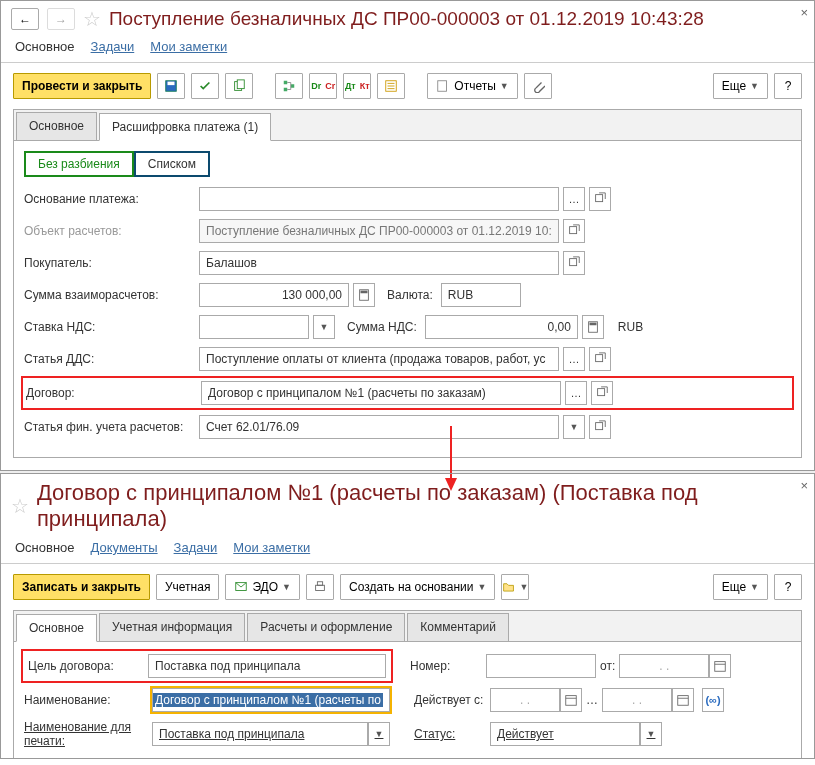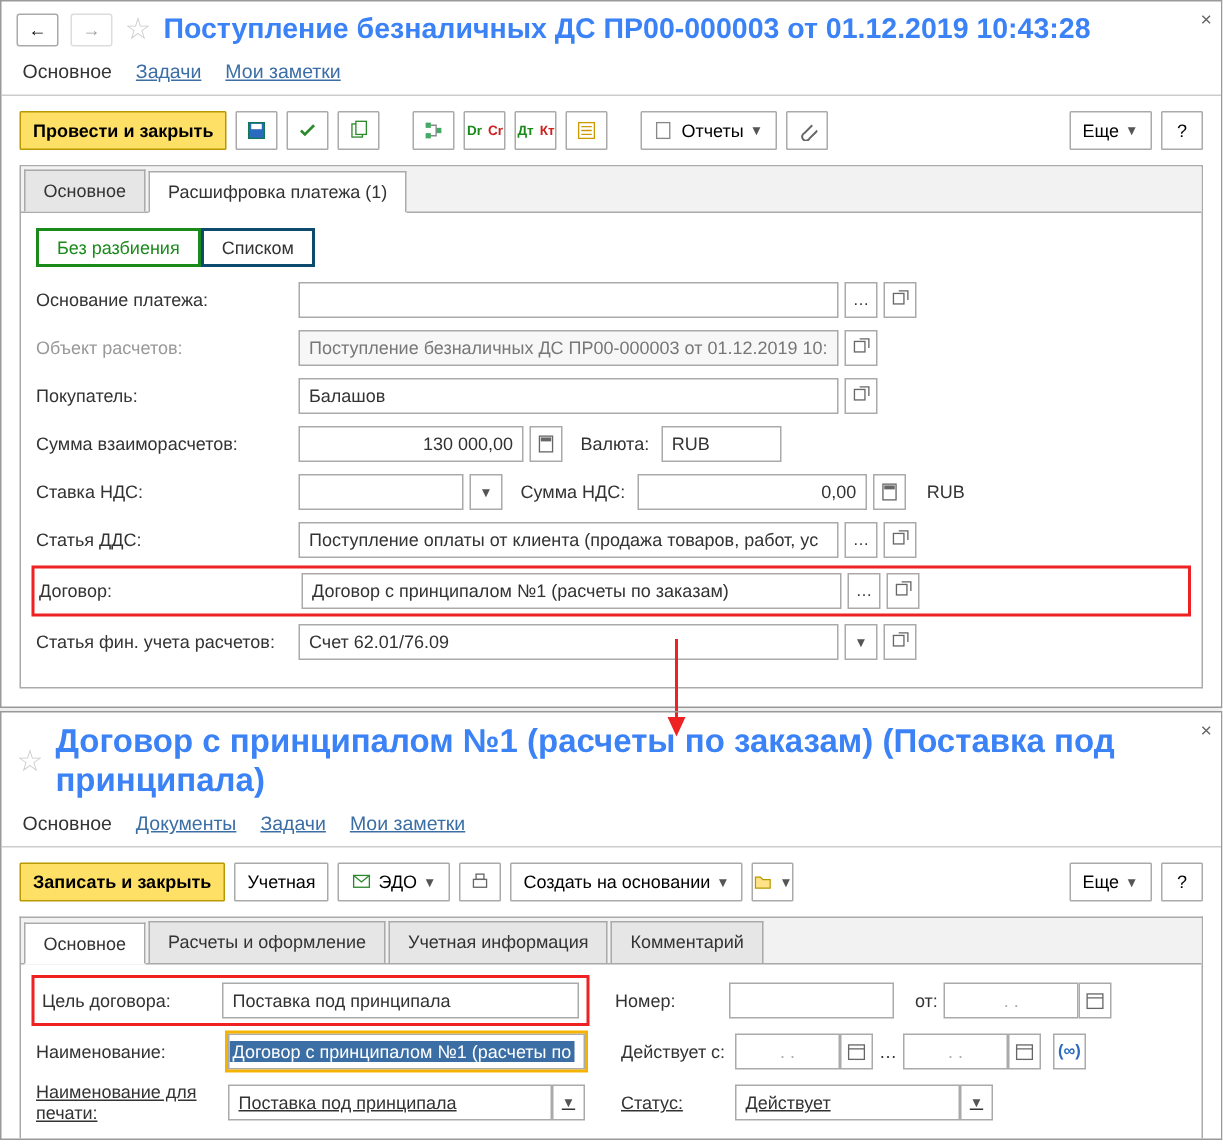--- a/index.html
+++ b/index.html
@@ -2,21 +2,21 @@
 <html><head>
 <meta charset="utf-8">
 <style>
   * { box-sizing: border-box; margin: 0; padding: 0; font-family: Arial, sans-serif; font-size: 12px; }
   body { background: #fff; color: #333; width: 815px; }
   .window { border: 1px solid #999; position: relative; }
   .close-x { position: absolute; right: 6px; top: 4px; font-size: 13px; color: #666; cursor: pointer; }
   .titlebar { display: flex; align-items: center; padding: 6px 10px 4px 10px; gap: 8px; }
   .nav-btn { width: 28px; height: 22px; border: 1px solid #aaa; background: #fff; border-radius: 2px; display:inline-flex; align-items:center; justify-content:center; }
   .star { color: #ccc; font-size: 20px; }
-  .title { font-size: 19px; font-weight: 700; color: #3b82f6; }
+  .title { font-size: 19px; font-weight: 400; color: #7f1d1d; }
   .tab-row { display: flex; gap: 16px; padding: 4px 14px 8px 14px; border-bottom: 1px solid #ccc; }
   .tab-link { color: #3b6ea5; text-decoration: underline; cursor: pointer; font-size: 13px; }
   .tab-link.active { color: #333; text-decoration: none; }
   .toolbar { display: flex; align-items: center; gap: 6px; padding: 10px 12px; }
   .btn { border: 1px solid #aaa; background: #fff; border-radius: 1px; height: 26px; padding: 0 8px; display:inline-flex; align-items:center; gap:4px; cursor: pointer; }
   .btn-yellow { background: #ffe066; font-weight: bold; border-color: #b89a00; }
   .btn-icon { width: 28px; padding: 0; justify-content: center; }
   .spacer { flex: 1; }
   .tab-container { border: 1px solid #aaa; margin: 0 12px 12px 12px; }
   .tabs { display: flex; background: #f2f2f2; border-bottom: 1px solid #aaa; }
@@ -306,34 +306,34 @@
     <button class="btn">
         <span>Еще</span>
         <span class="ddarrow"> ▼</span>
       </button>
     <button class="btn btn-icon">?</button>
   </div>
 
   <div class="tab-container" style="margin-bottom:0; border-bottom:none;">
     <div class="tabs">
       <div class="tab active">Основное</div>
+      <div class="tab">Учетная информация</div>
       <div class="tab">Расчеты и оформление</div>
-      <div class="tab">Учетная информация</div>
       <div class="tab">Комментарий</div>
     </div>
     <div class="tab-body">
 
       <div class="form-row">
         <div class="hl-red" style="display:flex; align-items:center; padding:2px 4px;">
           <span class="label" style="width:120px;">Цель договора:</span>
           <span class="input" style="width:238px;">Поставка под принципала</span>
         </div>
         <span style="margin-left:20px; width:76px;">Номер:</span>
         <span class="input" style="width:110px;"></span>
-        <span style="margin-left:14px;">от:</span>
+        <span style="margin-left:4px;">от:</span>
         <span class="input" style="width:90px; margin-left:4px; justify-content:center; color:#aaa;">.  .</span>
         <span class="ib">
             <svg class="ic" viewBox="0 0 16 16">
               <rect x="2" y="3" width="12" height="11" fill="none" stroke="#666"></rect>
               <path d="M2 6h12" stroke="#666"></path>
             </svg>
           </span>
       </div>
 
       <div class="form-row">

